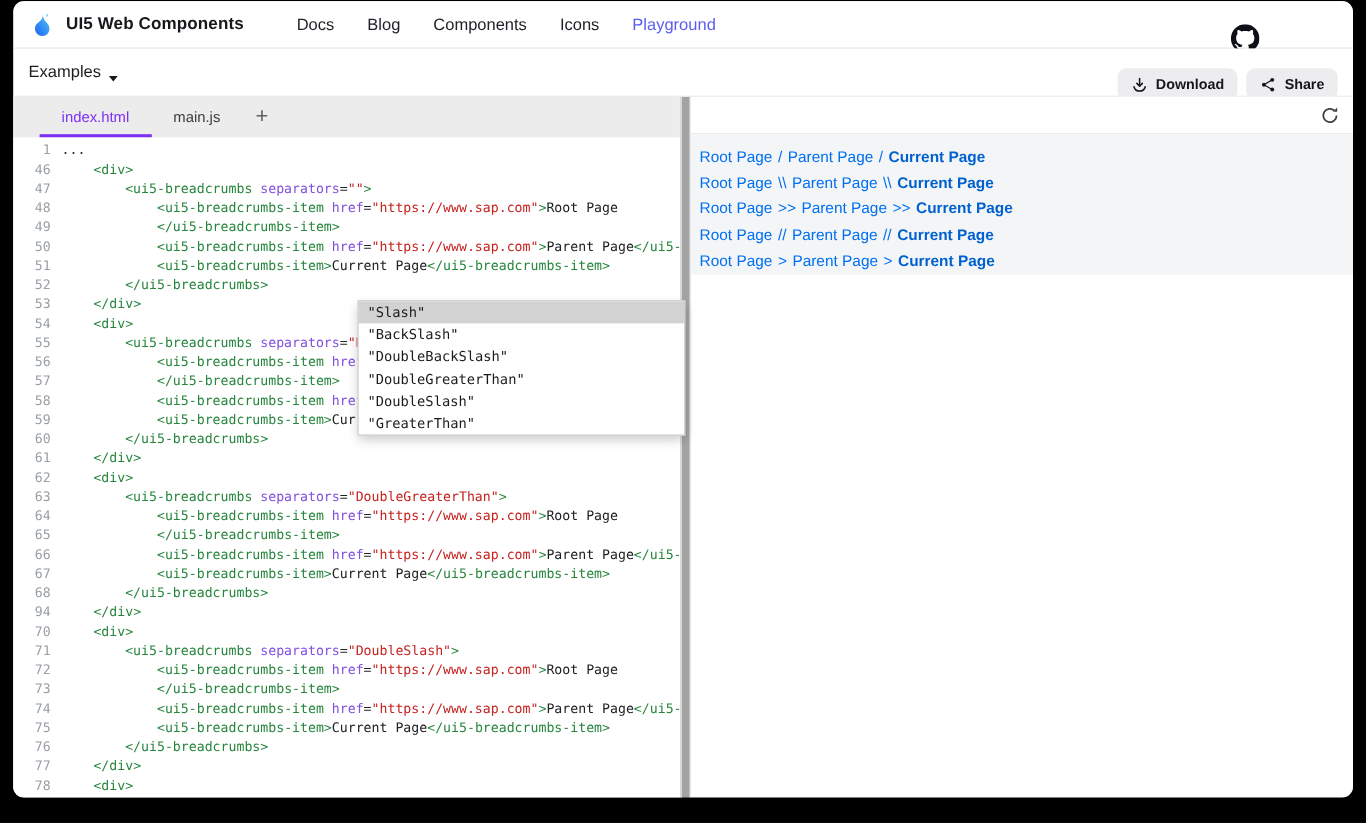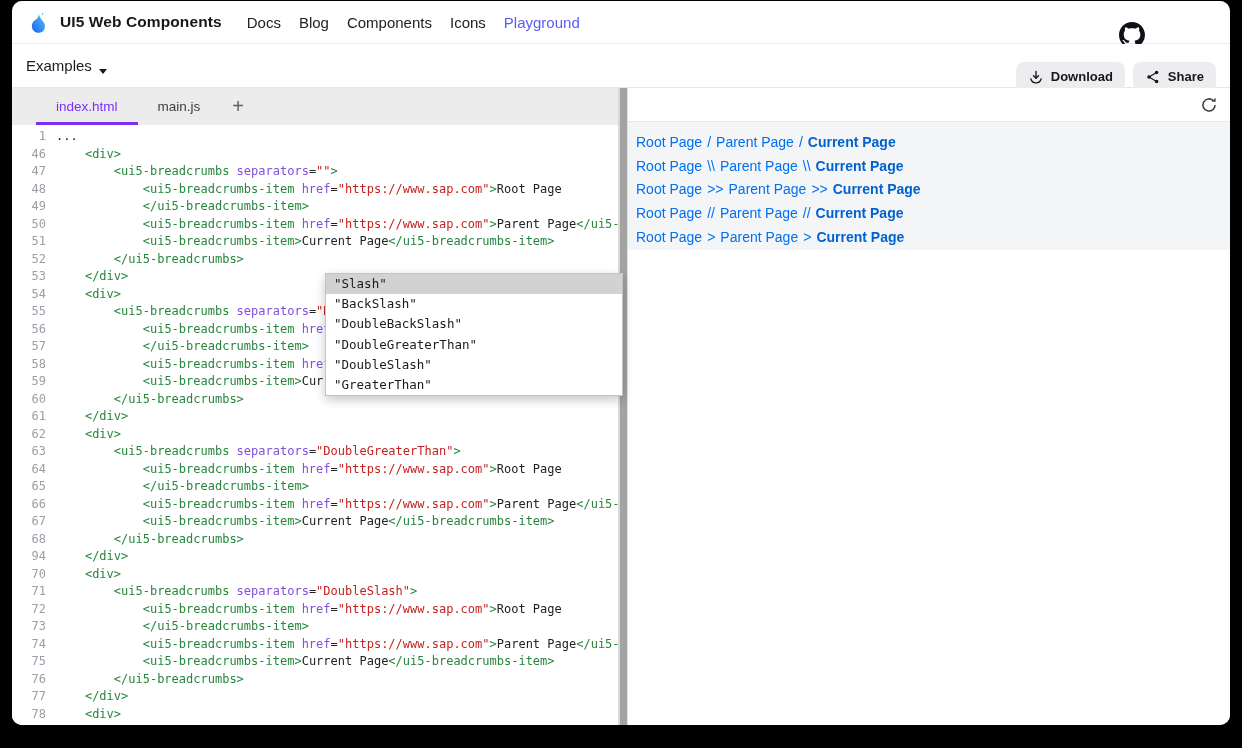--- a/index.html
+++ b/index.html
@@ -9,21 +9,21 @@
     background:#a3a3a3; border-radius:10px; overflow:hidden;
   }
 
   
   .header{ position:absolute; left:0; top:0; width:100%; height:43px;
     display:flex; align-items:center; padding:0 14px; background:#fff;
     border-bottom:1px solid #ececec; }
   .brand{ display:flex; align-items:center; gap:9px; }
   .brand svg{ width:25px; height:25px; }
   .brand-title{ font-size:15.5px; font-weight:bold; color:#17181c; letter-spacing:.1px; }
-  .main-nav{ display:flex; align-items:center; gap:18px; margin-left:25px; }
+  .main-nav{ display:flex; align-items:center; gap:30px; margin-left:48px; }
   .nav-link{ font-size:15px; color:#202227; text-decoration:none; cursor:pointer; }
   .nav-link.active{ color:#5a5df2; }
   .header-right{ margin-left:auto; display:flex; align-items:center; gap:22px;flex-direction:column; }
   .dd{ display:flex; align-items:center; gap:6px; font-size:15px; color:#17181c; cursor:pointer; }
   .chev{ width:0; height:0; border-left:4.5px solid transparent; border-right:4.5px solid transparent; border-top:5.5px solid #17181c; display:inline-block; }
   .gh{ width:26px; height:26px; cursor:pointer; display:block; }
   .search-pill{ position:relative; width:168px; height:30px; background:#f1f1f4; border-radius:15px; display:flex; align-items:center; padding:12px 10px; gap:20px; }
   .search-pill svg{ width:14px; height:14px; flex:0 0 auto; }
   .search-pill input{ border:none; outline:none; background:transparent; font-size:13.5px; color:#333; width:100%; font-family:"Liberation Sans", sans-serif; }
   .search-pill input::placeholder{ color:#b4b7bc; }

